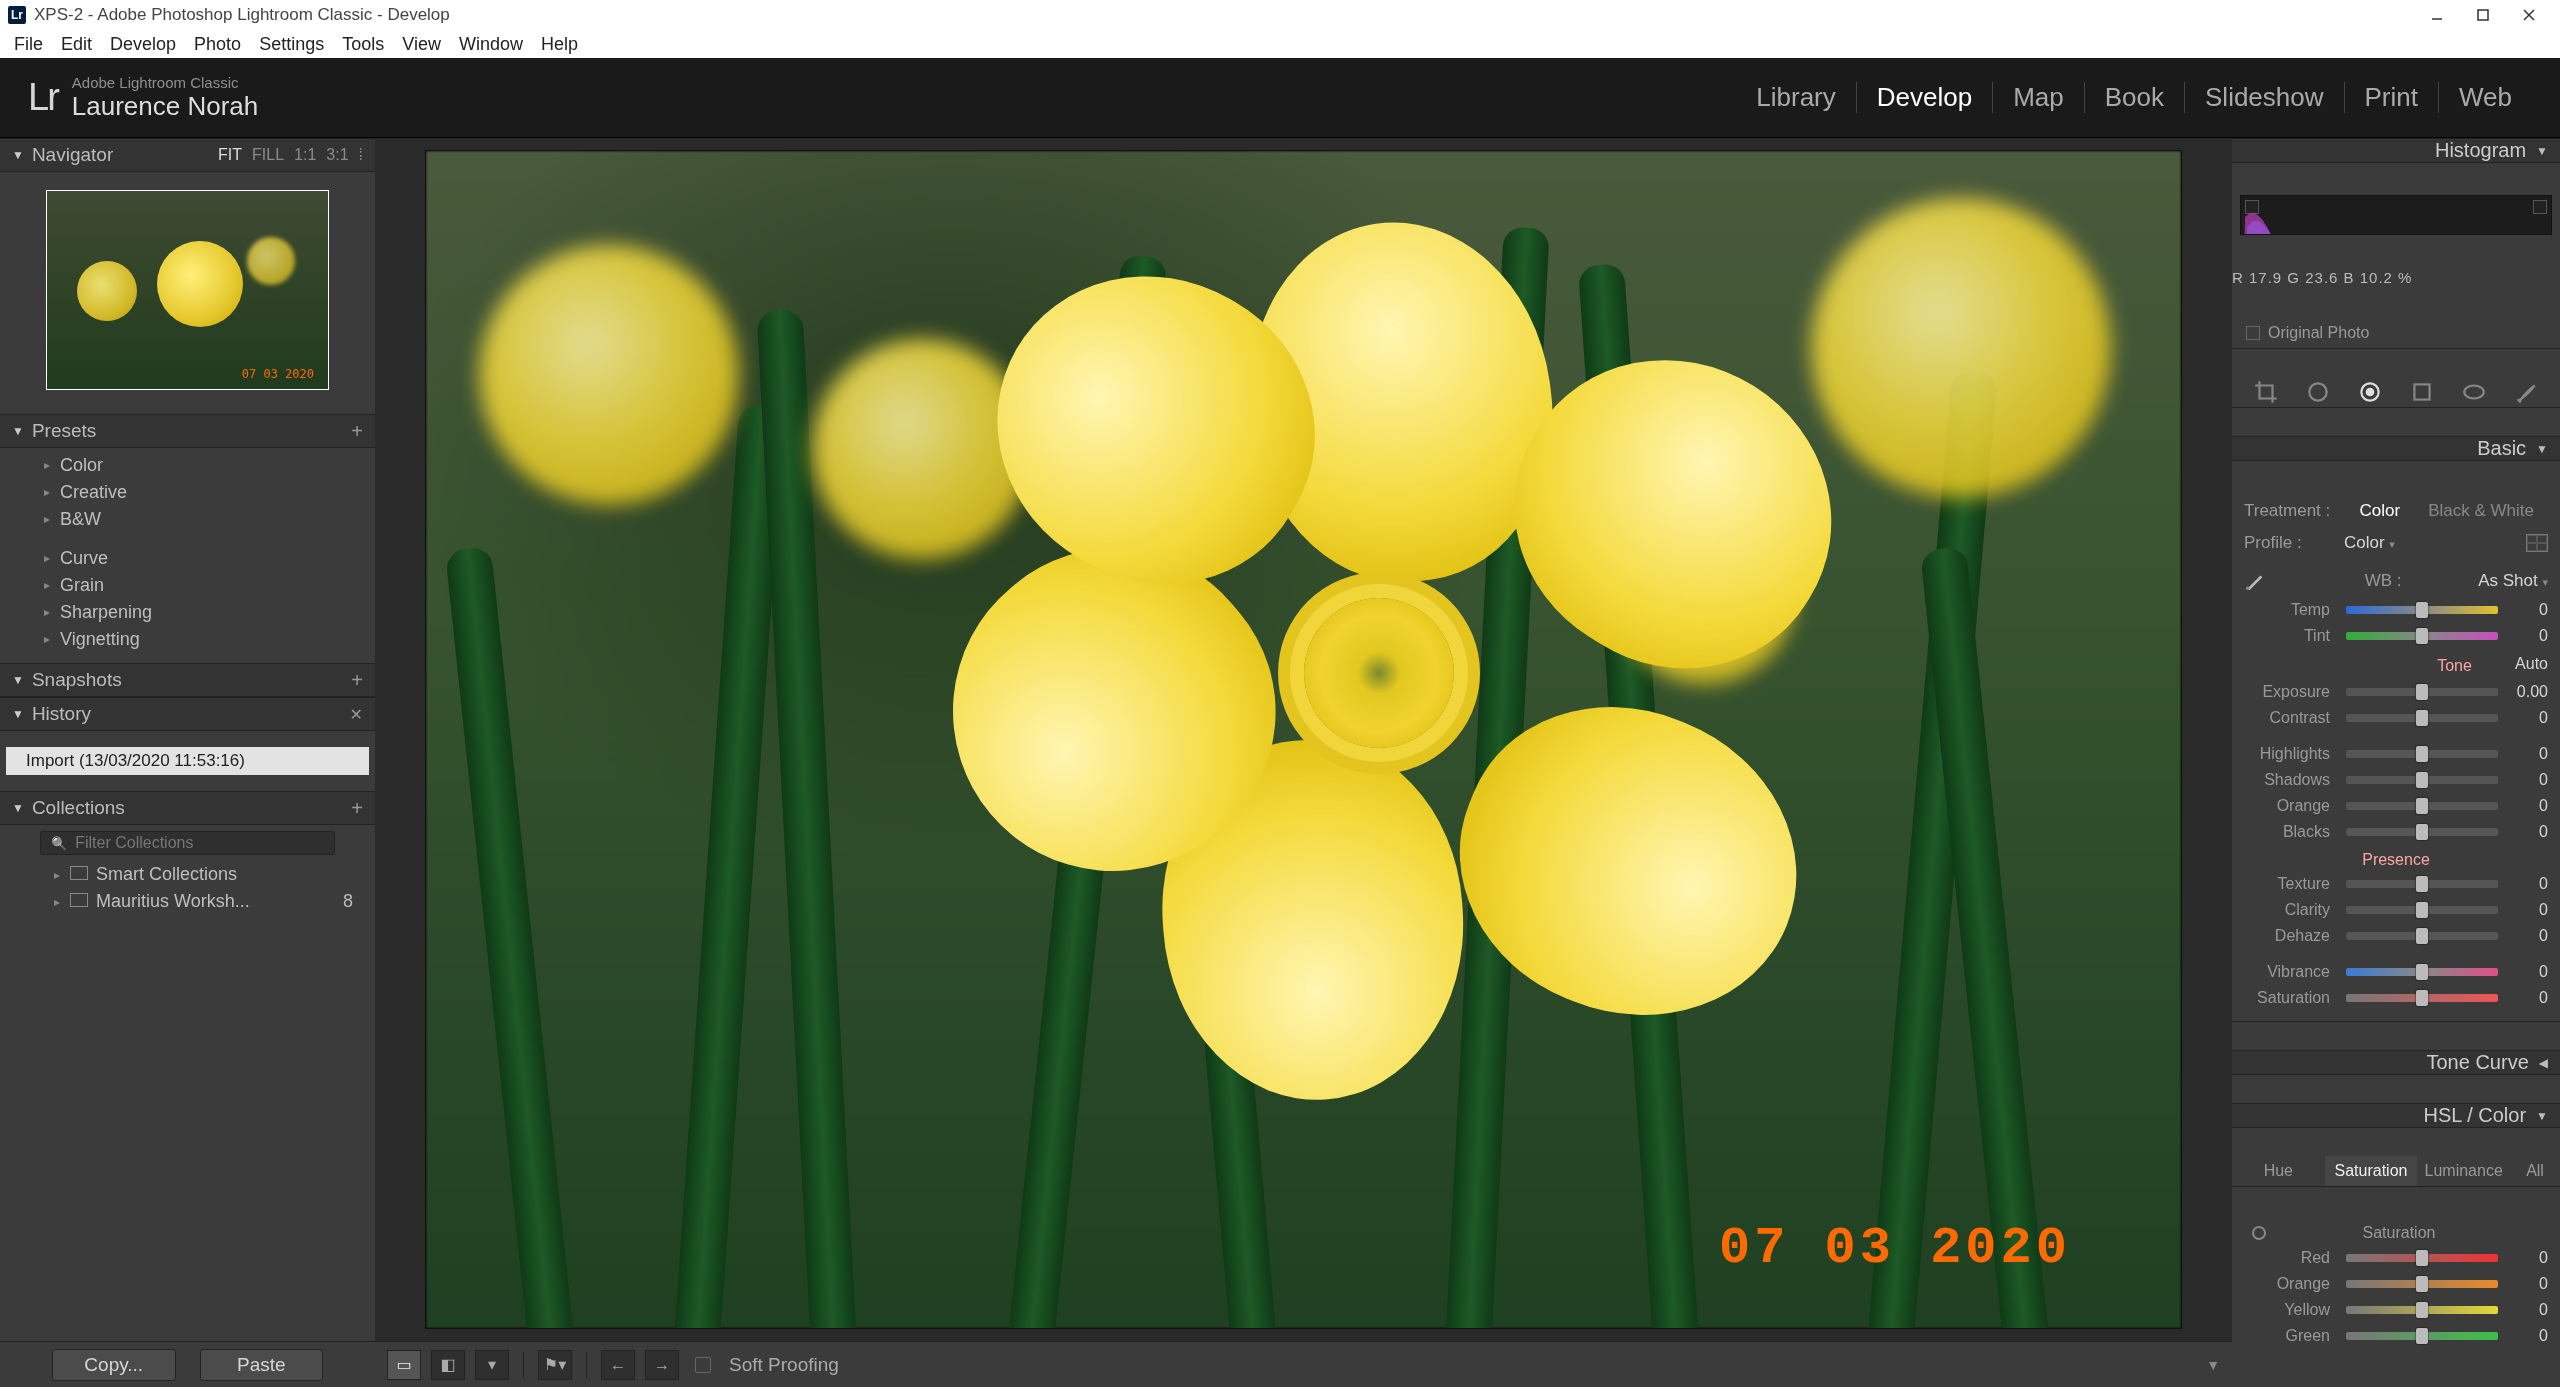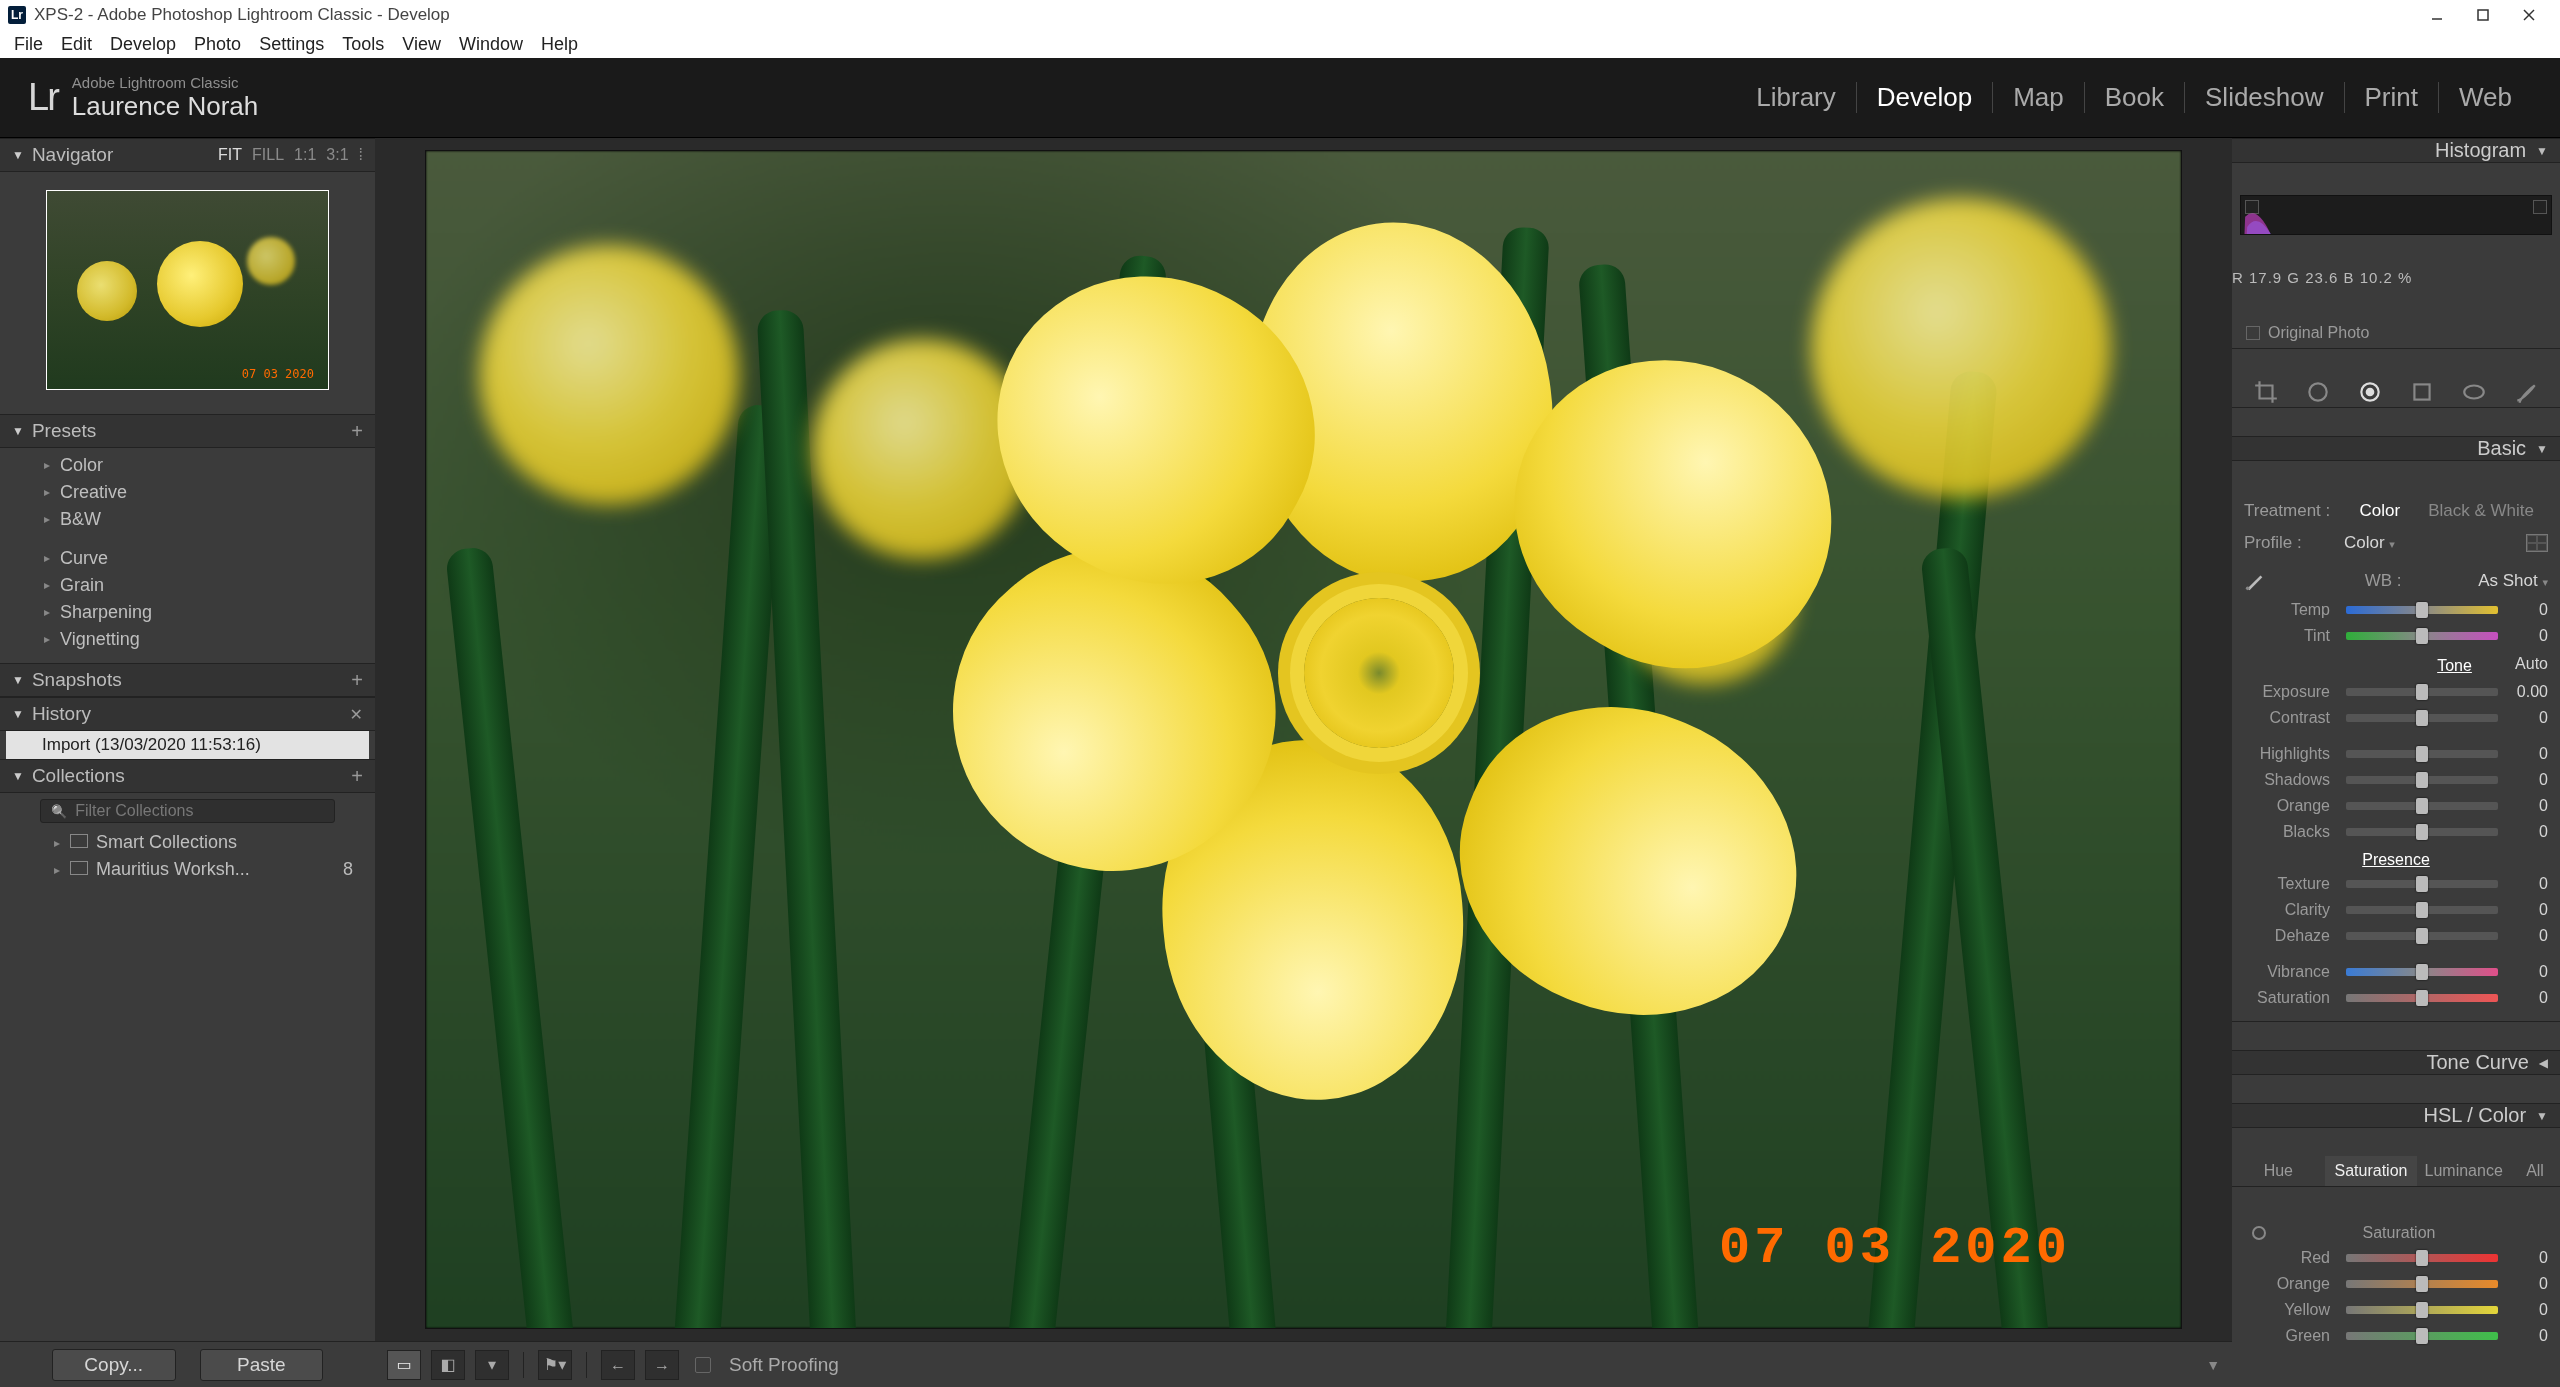--- a/index.html
+++ b/index.html
@@ -42,21 +42,21 @@
 .nav-thumb { margin:18px 46px 24px 46px; height:200px; border:1px solid #fff; background:#000; position:relative; overflow:hidden; }
 .nav-thumb .grass { position:absolute; inset:0; background:linear-gradient(180deg,#3f4a34 0%, #314427 45%, #203a1e 100%); }
 .nav-thumb .bloom { position:absolute; border-radius:50%; background:radial-gradient(circle at 40% 40%, #fff07a, #e6c92e 60%, #c7a300 100%); filter:blur(0.4px); }
 .nav-thumb .b1 { width:86px; height:86px; left:110px; top:50px; }
 .nav-thumb .b2 { width:60px; height:60px; left:30px; top:70px; opacity:.9; }
 .nav-thumb .b3 { width:48px; height:48px; left:200px; top:46px; opacity:.75; filter:blur(2px);}
 .nav-thumb .stamp { position:absolute; right:14px; bottom:8px; color:#ff6a00; font-size:12px; font-family:monospace;}
 .preset-list { padding:4px 0 10px 0; }
 .preset-list .pi { padding:3px 0 3px 60px; font-size:18px; color:#bfbfbf; position:relative;}
 .preset-list .pi::before { content:"▸"; position:absolute; left:44px; font-size:12px; color:#888; top:6px;}
-.history-row { background:#e3e3e3; color:#222; font-size:17px; padding:4px 10px 4px 36px; margin:0 6px;}
+.history-row { background:#e3e3e3; color:#222; font-size:17px; padding:4px 10px 4px 20px; margin:16px 6px;}
 .history-hdr .x { color:#999; font-size:16px; }
 .coll-filter { margin:6px 40px; background:#2f2f2f; border:1px solid #222; height:24px; display:flex; align-items:center; padding:0 10px; color:#777; font-size:16px; border-radius:3px;}
 .coll-filter::before { content:"🔍"; font-size:13px; margin-right:8px; filter:grayscale(1);}
 .coll-item { padding:3px 0 3px 70px; font-size:18px; color:#bfbfbf; position:relative; display:flex;}
 .coll-item .tri2 { position:absolute; left:54px; font-size:12px; color:#888; top:7px;}
 .coll-item .boxicon { width:18px; height:14px; border:1px solid #888; display:inline-block; margin-right:8px; position:relative; top:2px;}
 .coll-item .cnt { margin-left:auto; padding-right:22px; color:#bbb;}
 
 
 .center { flex:1; background:#2a2a2a; display:flex; flex-direction:column; min-width:0; }
@@ -108,21 +108,21 @@
 .slider { flex:1; height:8px; position:relative; margin:0 6px; background:linear-gradient(90deg,#555,#555); border-radius:2px;}
 .slider .knob { position:absolute; top:-4px; left:50%; transform:translateX(-50%); width:12px; height:16px; background:#bbb; border-radius:2px; box-shadow:0 0 2px #000;}
 .slider.temp { background:linear-gradient(90deg,#2b6bd6,#888,#e2c030);}
 .slider.tint { background:linear-gradient(90deg,#2fae3a,#888,#c64fbf);}
 .slider.vib  { background:linear-gradient(90deg,#3a7bd5,#888,#e04f8a);}
 .slider.sat  { background:linear-gradient(90deg,#777,#e55);}
 .slider.red  { background:linear-gradient(90deg,#777,#e33);}
 .slider.org  { background:linear-gradient(90deg,#777,#e88a2a);}
 .slider.yel  { background:linear-gradient(90deg,#777,#e4d63a);}
 .slider.grn  { background:linear-gradient(90deg,#777,#3fbf4a);}
-.mini-title { text-align:center; color:#ffffff; font-size:16px; margin:6px 0 2px;text-decoration:underline;}
+.mini-title { text-align:center; color:#fca5a5; font-size:16px; margin:6px 0 2px;}
 .treat-row, .prof-row, .wb-row { display:flex; align-items:center; height:32px; font-size:17px; color:#9a9a9a;}
 .treat-row .l, .prof-row .l, .wb-row .l { flex:0 0 100px;}
 .treat-row .opt { padding:0 14px; color:#888;}
 .treat-row .opt.active { color:#fff;}
 .prof-row .val, .wb-row .val { color:#d6d6d6; }
 .prof-row .grid { margin-left:auto; width:22px; height:18px; border:1px solid #777; display:grid; grid-template-columns:1fr 1fr; grid-template-rows:1fr 1fr;}
 .prof-row .grid div { border:1px solid #555;}
 .wb-row .picker { width:34px; height:22px; margin-right:10px; display:inline-flex;}
 .auto-btn { margin-left:auto; color:#d6d6d6; font-size:16px;}
 .hsl-tabs { display:flex; border-bottom:1px solid #222;}

